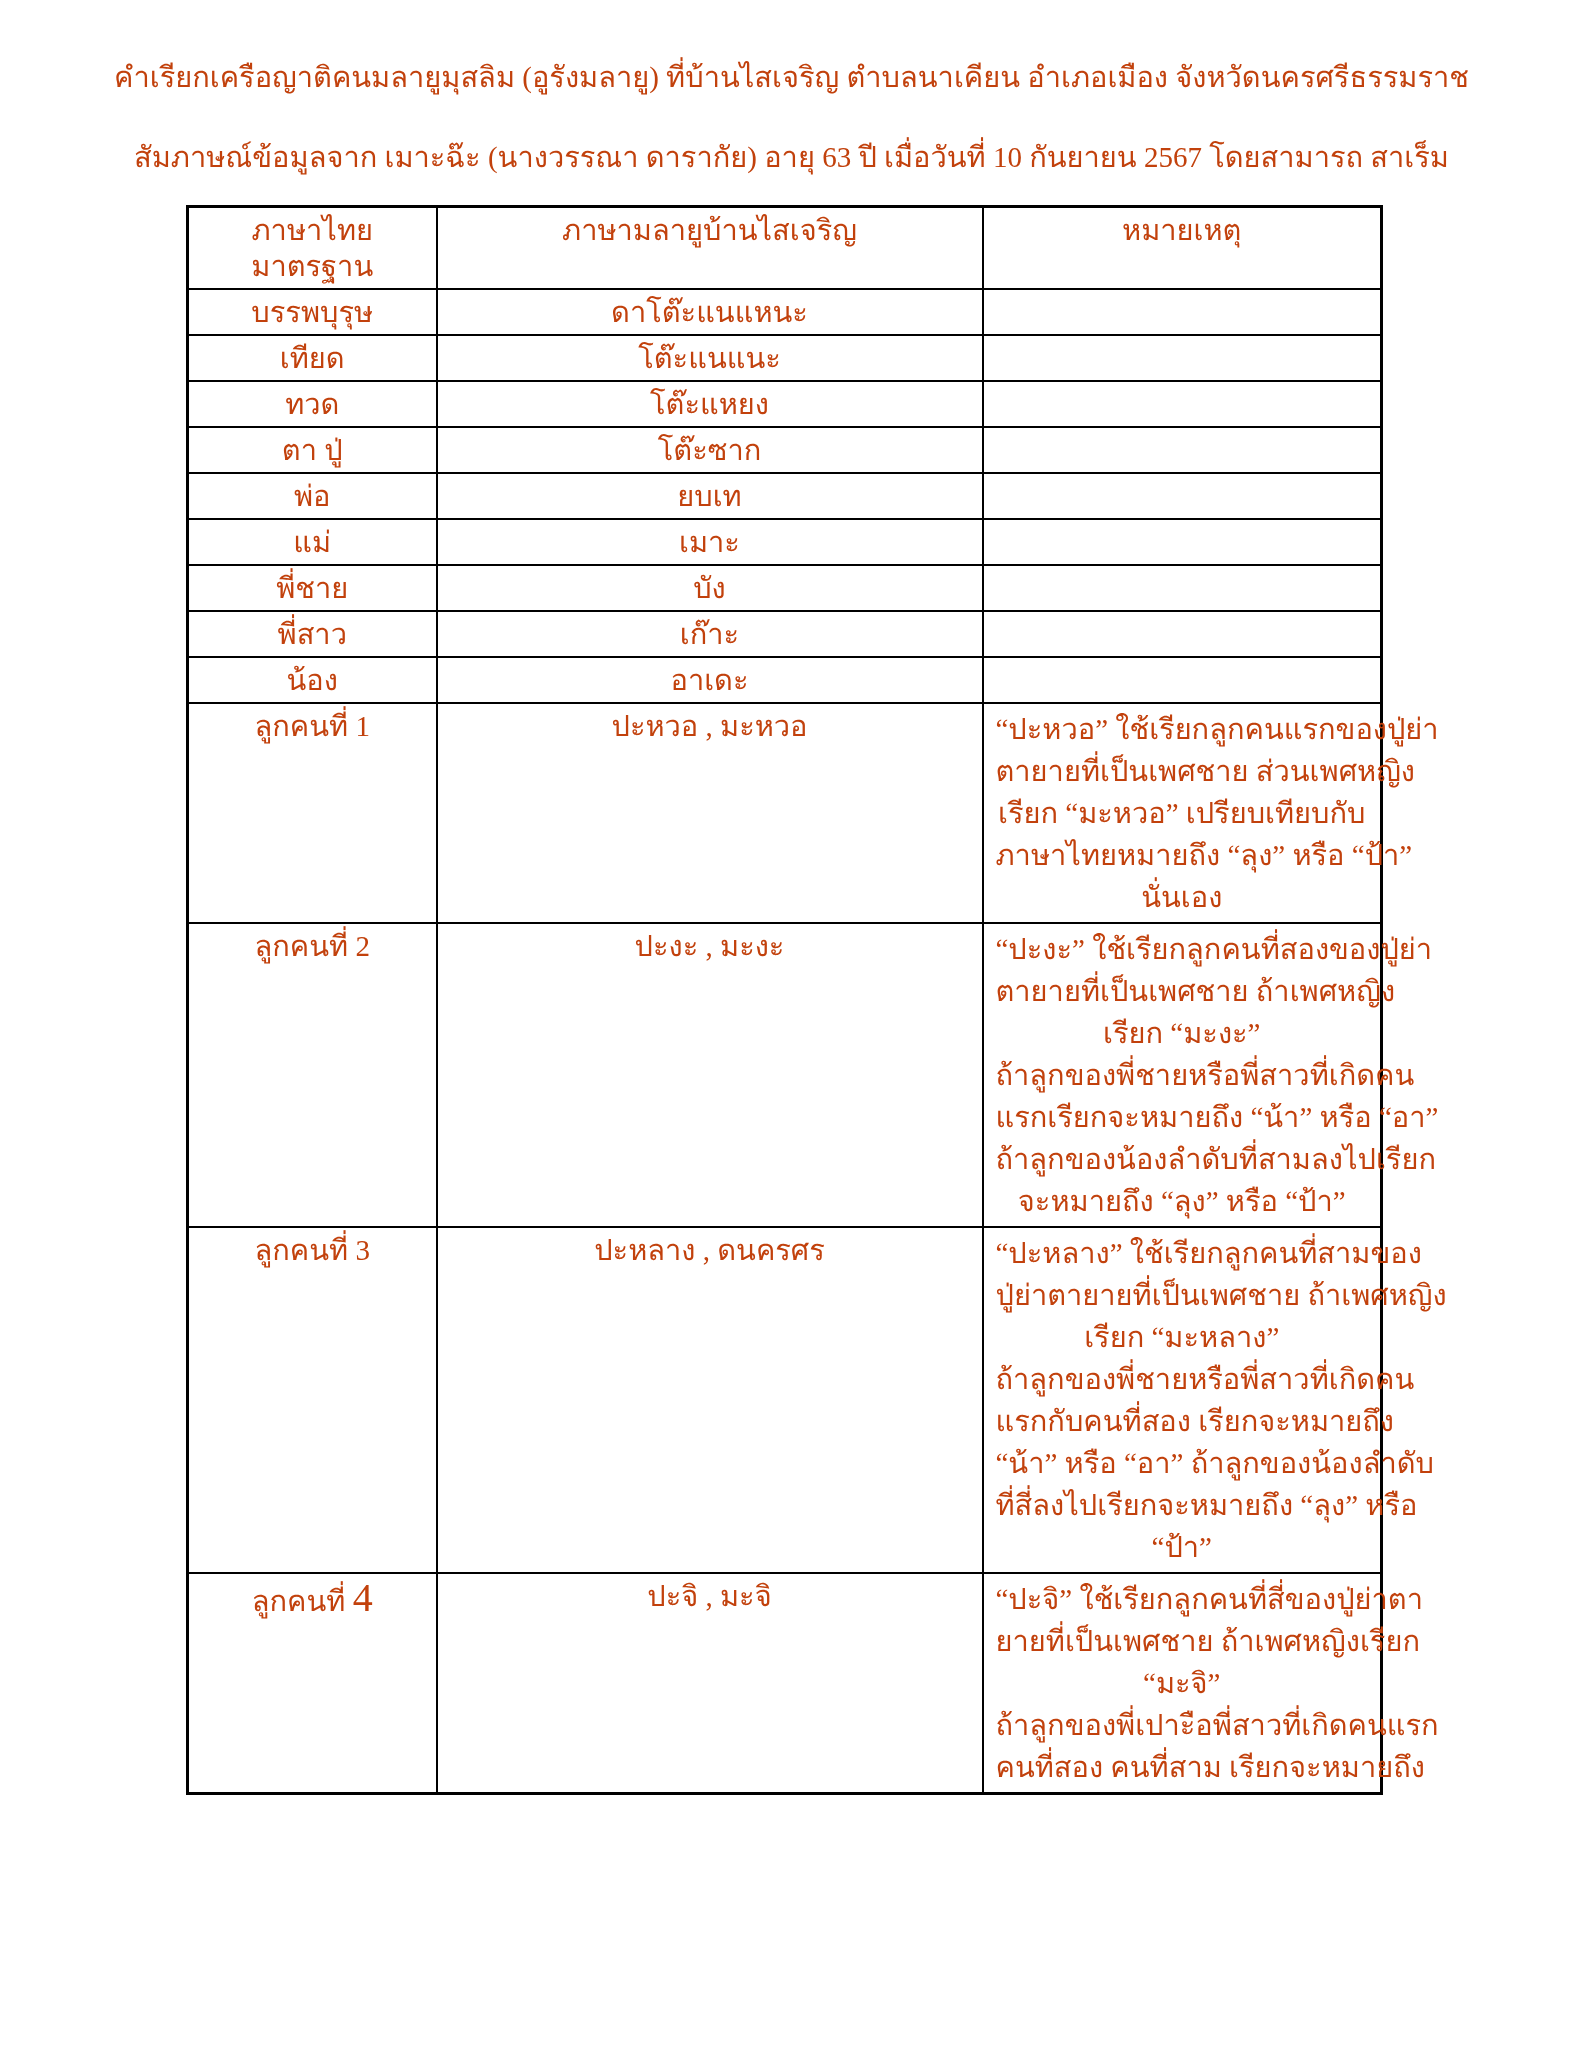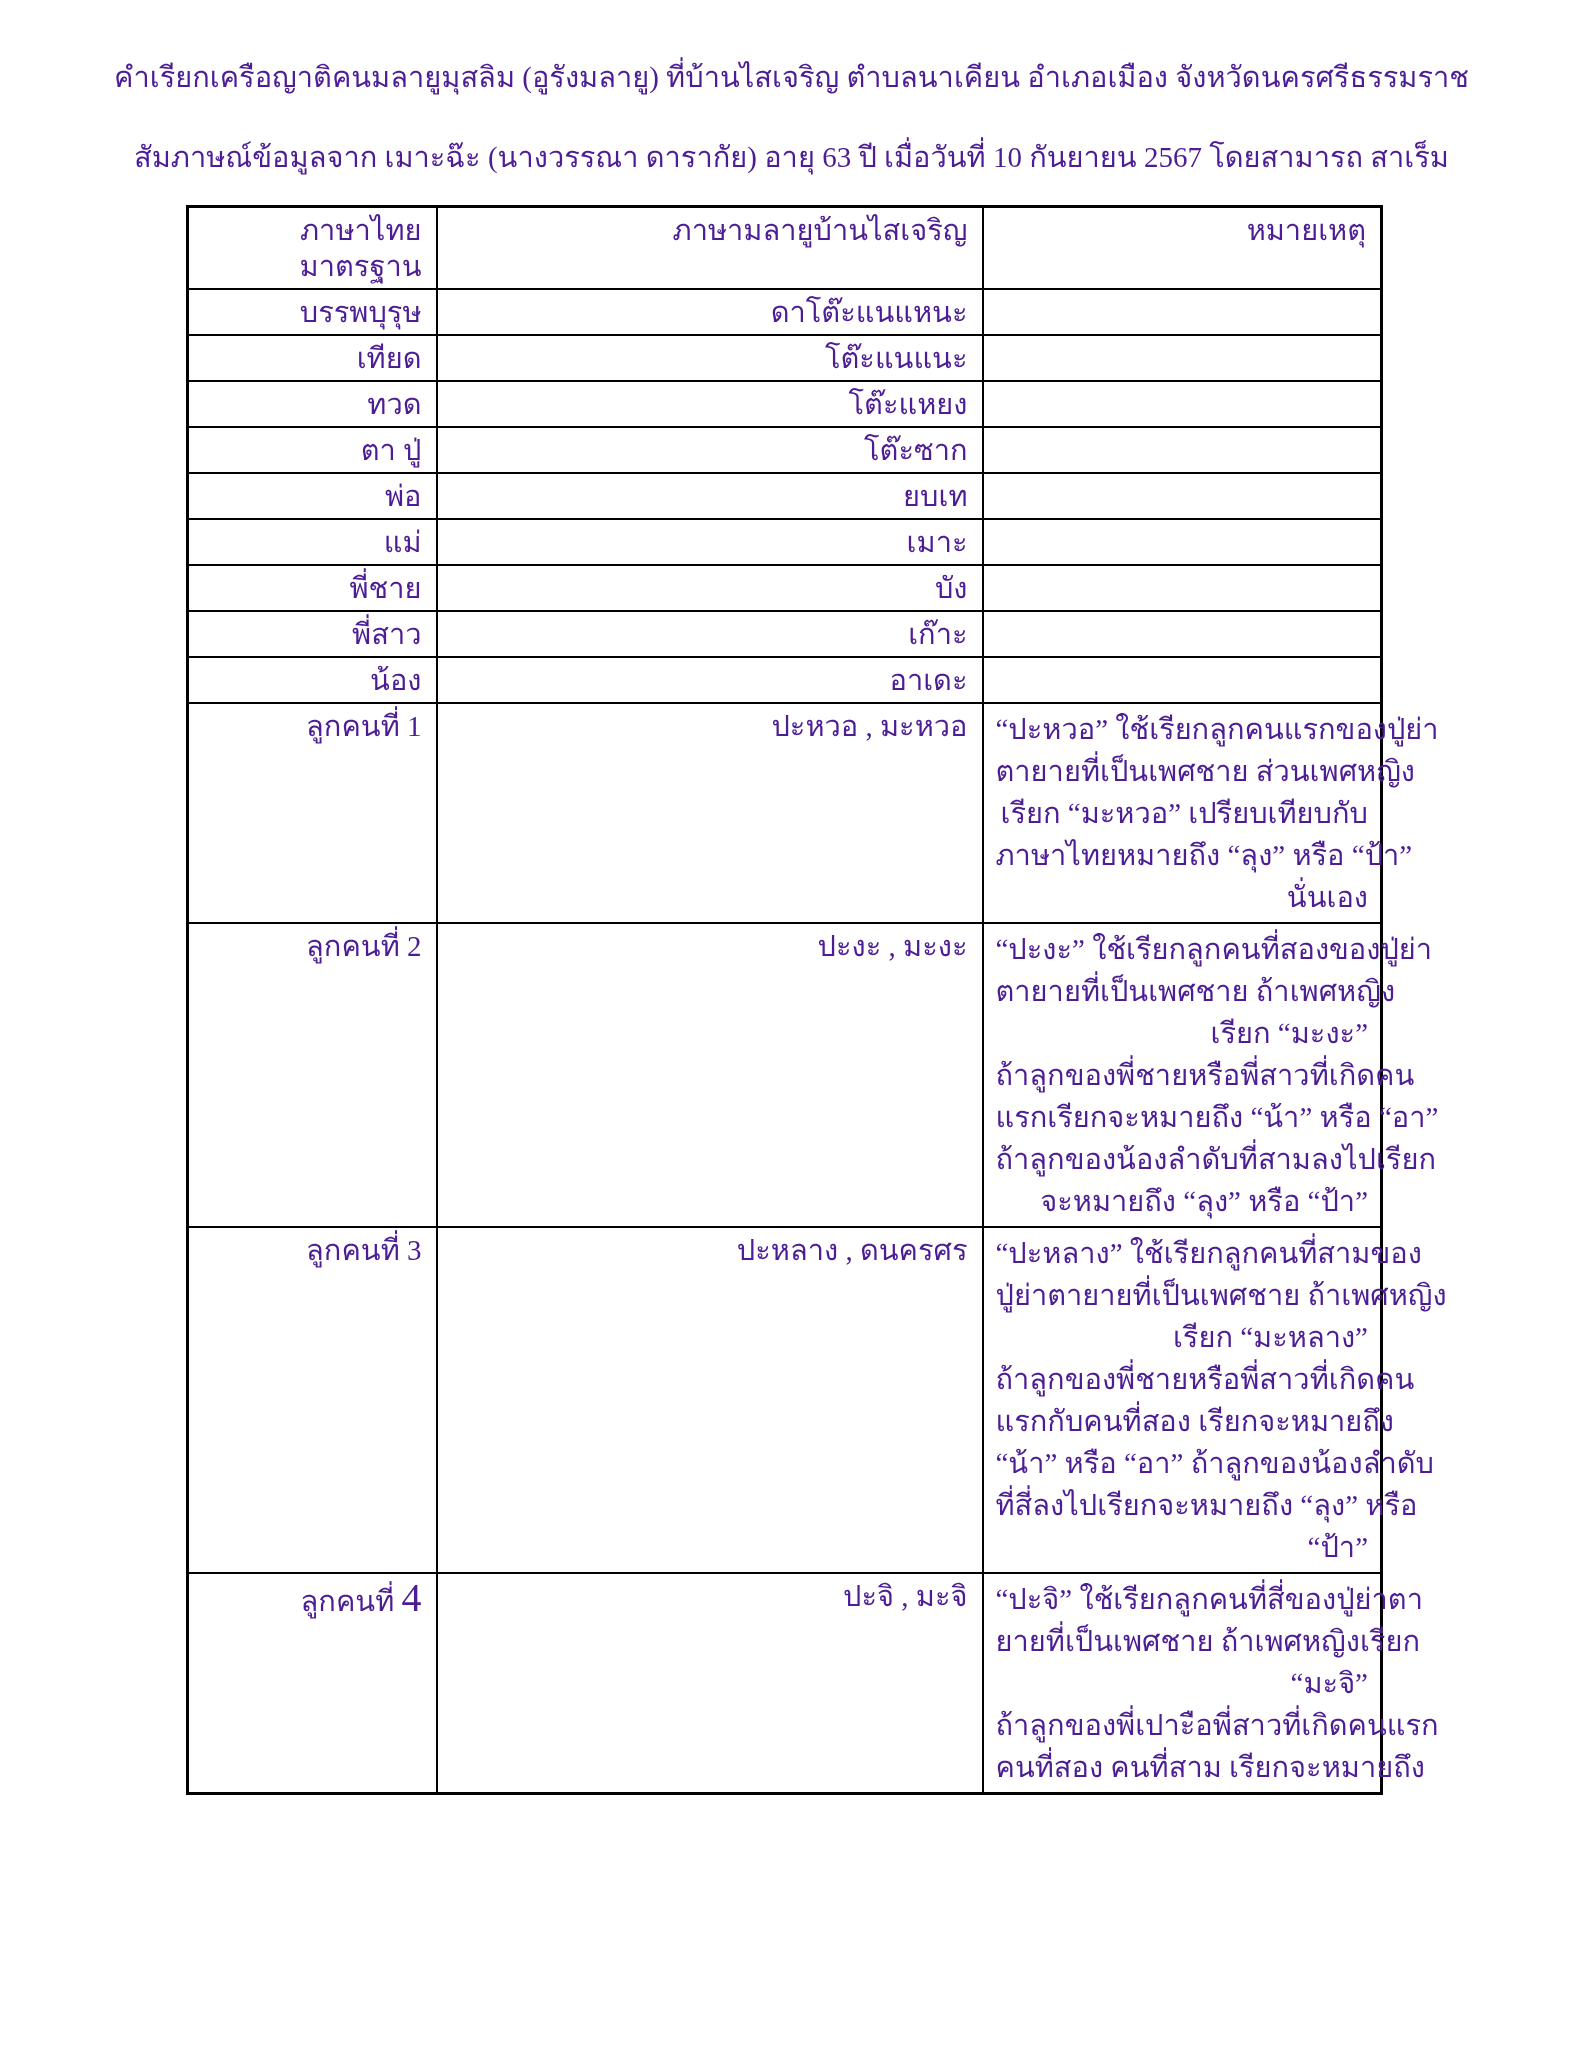--- a/index.html
+++ b/index.html
@@ -1,21 +1,21 @@
 <!DOCTYPE html>
 <html lang="th"><head>
 <meta charset="utf-8">
 <style>
   html,body{margin:0;padding:0;background:#ffffff;}
   .page{
     position:relative;
     width:1583px;
     height:2048px;
     background:#ffffff;
-    color:#4c1d95;
+    color:#c2410c;
     font-family:"Liberation Serif","DejaVu Serif",serif;
     overflow:hidden;
   }
   .title{
     width:100%;
     text-align:center;
     font-size:29px;
     line-height:44px;
   }
   .title.line1{padding-top:55px;}
@@ -26,21 +26,21 @@
     width:1194px;
     margin:26px 0 0 186px;
     border:3px solid #000;
   }
   col.col1{width:249px;}
   col.col2{width:546px;}
   col.col3{width:399px;}
   th,td{
     border:2px solid #000;
     vertical-align:top;
-    text-align:right;
+    text-align:center;
     padding:4px 14px;
     font-size:29px;
     font-weight:normal;
     line-height:36px;
   }
   td.note-cell{padding:4px 12px;}
   .note-line{
     line-height:42px;
     white-space:nowrap;
   }

